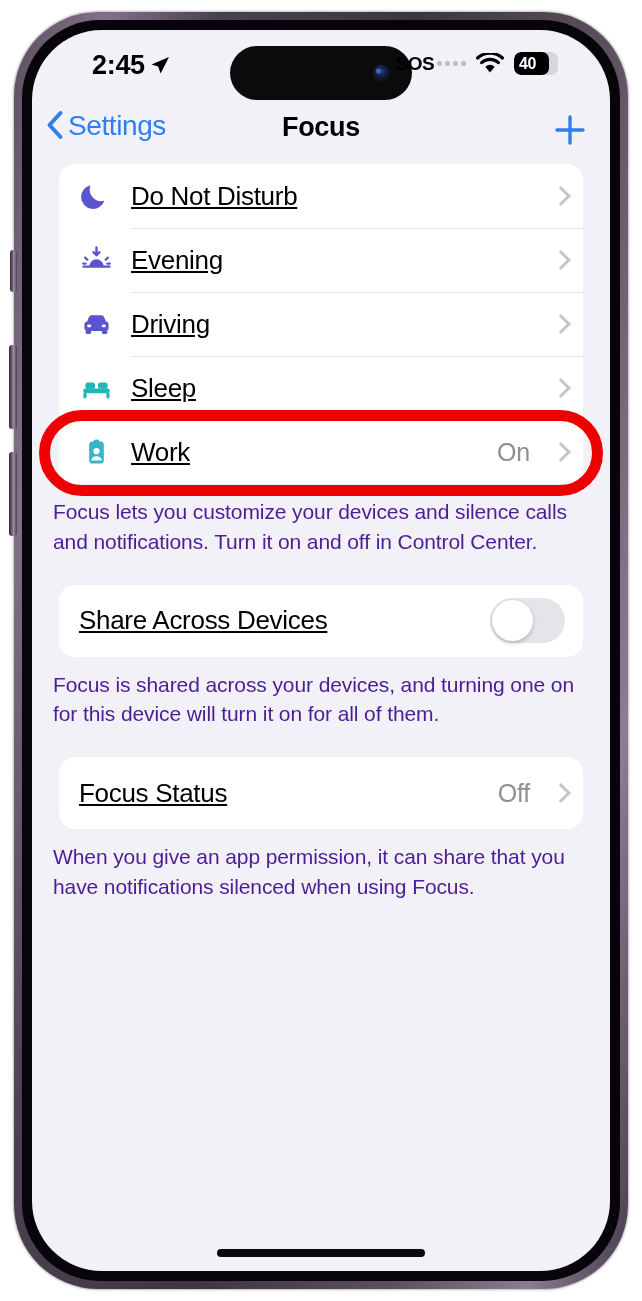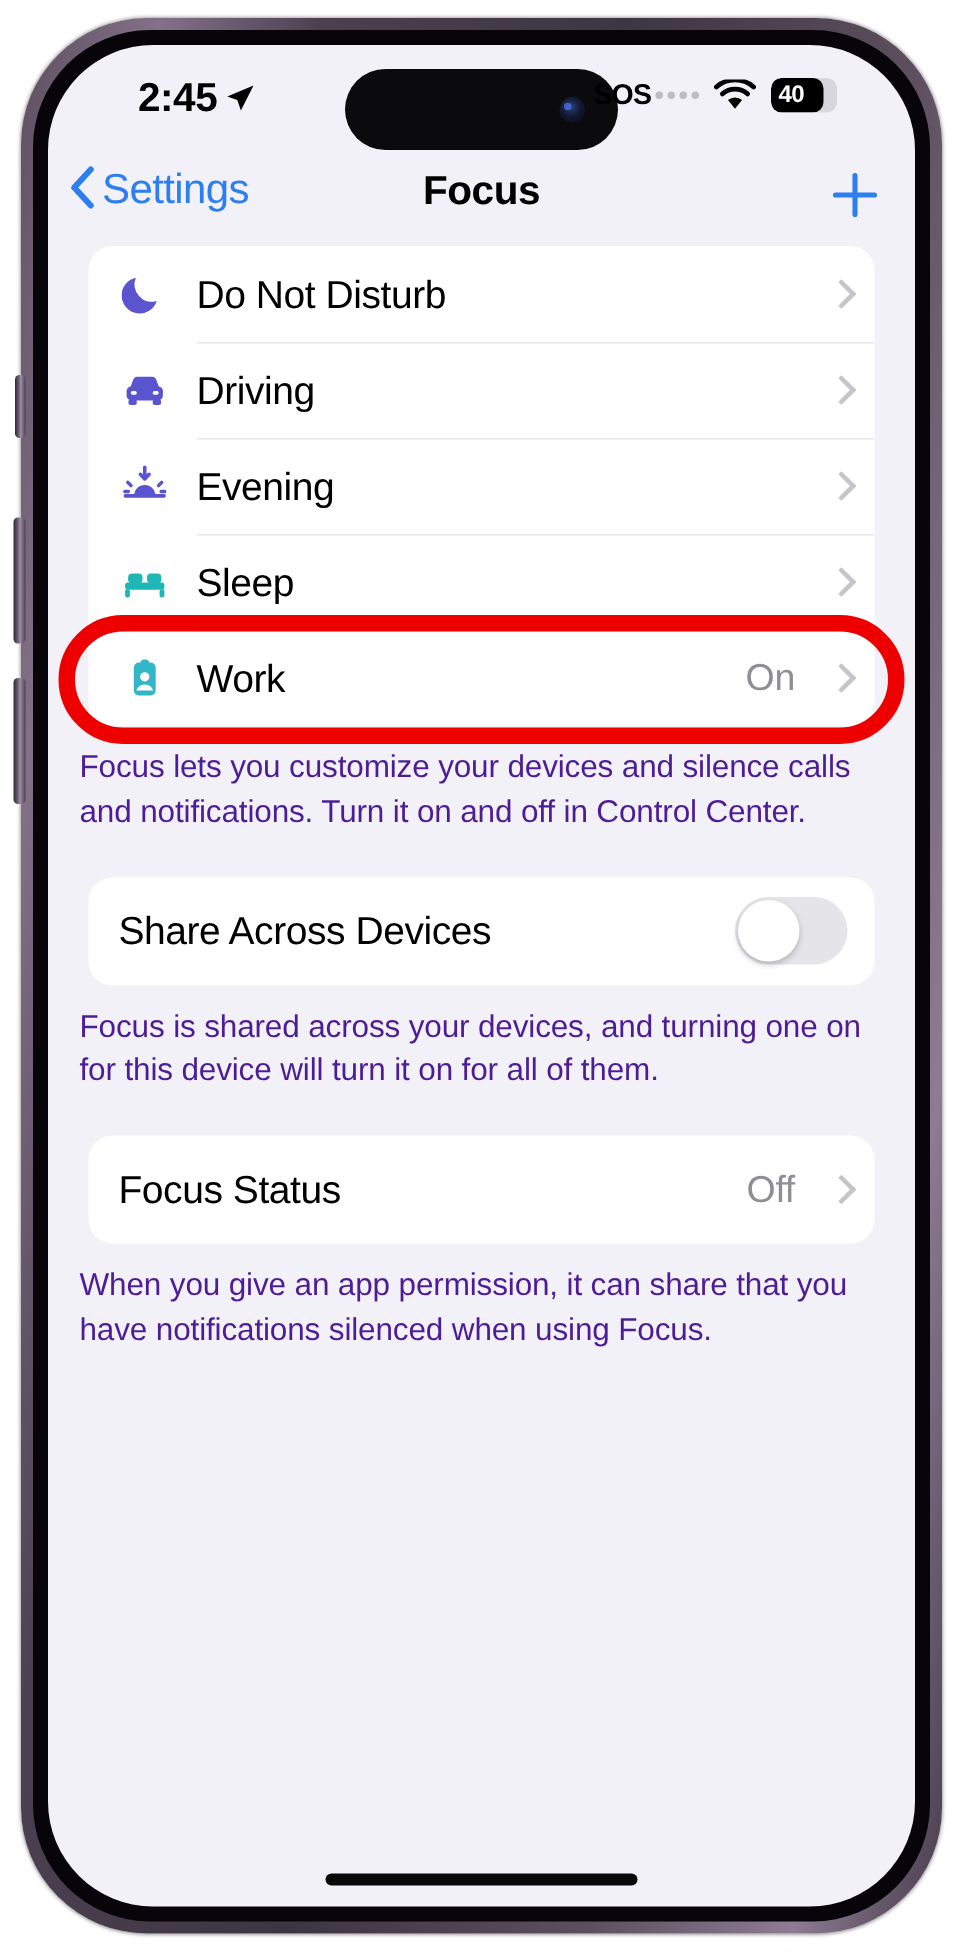--- a/index.html
+++ b/index.html
@@ -150,21 +150,21 @@
   .row + .row::before {
     content:""; position:absolute; left: 72px; right:0; top:0;
     height:1px; background:#e6e6ea;
   }
   .row-icon {
     width: 34px; height: 34px;
     display:flex; align-items:center; justify-content:center;
     flex:0 0 34px;
     margin-right: 18px;
   }
-  .row-label { font-size: 26px; color:#000; letter-spacing:-0.3px; flex:1; }
+  .row-label { font-size: 26px; color:#000; letter-spacing:-0.3px; flex:1;text-decoration:underline; }
   .row-value { font-size: 25px; color:#8e8e93; letter-spacing:-0.2px; margin-right: 24px; }
   .chev {
     width:11px; height:19px; flex:0 0 11px;
     position:relative;
   }
   .chev::before {
     content:""; position:absolute; left:0; top:2px;
     width:11px; height:11px;
     border-right:3px solid #c4c4c9;
     border-top:3px solid #c4c4c9;
@@ -283,49 +283,49 @@
               <path d="M23.5 19.6 A11.5 11.5 0 0 1 9.6 4.2 A12 12 0 1 0 23.5 19.6 Z" fill="#5a55cf"></path>
             </svg>
           </span>
           <span class="row-label">Do Not Disturb</span>
           <span class="chev"></span>
         </div>
 
         <div class="row">
           <span class="row-icon">
             <svg width="31" height="31" viewBox="0 0 31 31">
+              <path d="M15.5 2.5 V9.5 M12.6 7.2 L15.5 10.3 L18.4 7.2" stroke="#5a55cf" stroke-width="2.4" fill="none" stroke-linecap="round" stroke-linejoin="round"></path>
+              <path d="M8.4 21.4 A7.1 7.1 0 0 1 22.6 21.4 Z" fill="#5a55cf"></path>
+              <path d="M2.6 21.6 H28.4" stroke="#5a55cf" stroke-width="2.4" stroke-linecap="round"></path>
+              <path d="M4.2 12.6 L6.3 14.7 M26.8 12.6 L24.7 14.7" stroke="#5a55cf" stroke-width="2.3" stroke-linecap="round"></path>
+              <path d="M2.2 18.6 H4.6 M26.4 18.6 H28.8" stroke="#5a55cf" stroke-width="2.3" stroke-linecap="round"></path>
+            </svg>
+          </span>
+          <span class="row-label">Evening</span>
+          <span class="chev"></span>
+        </div>
+
+        <div class="row">
+          <span class="row-icon">
+            <svg width="31" height="31" viewBox="0 0 31 31">
               <path d="M6 13 L7.8 8.2 A3 3 0 0 1 10.6 6.2 H20.4 A3 3 0 0 1 23.2 8.2 L25 13 Z" fill="#5a55cf"></path>
               <rect x="3.4" y="12.6" width="24.2" height="9.4" rx="3.2" fill="#5a55cf"></rect>
               <rect x="4.6" y="21.4" width="5.6" height="3.6" rx="1.4" fill="#5a55cf"></rect>
               <rect x="20.8" y="21.4" width="5.6" height="3.6" rx="1.4" fill="#5a55cf"></rect>
               <rect x="6.2" y="15.6" width="4" height="2.6" rx="1.2" fill="#ffffff"></rect>
               <rect x="20.8" y="15.6" width="4" height="2.6" rx="1.2" fill="#ffffff"></rect>
             </svg>
           </span>
           <span class="row-label">Driving</span>
           <span class="chev"></span>
         </div>
 
         <div class="row">
           <span class="row-icon">
             <svg width="31" height="31" viewBox="0 0 31 31">
-              <path d="M15.5 2.5 V9.5 M12.6 7.2 L15.5 10.3 L18.4 7.2" stroke="#5a55cf" stroke-width="2.4" fill="none" stroke-linecap="round" stroke-linejoin="round"></path>
-              <path d="M8.4 21.4 A7.1 7.1 0 0 1 22.6 21.4 Z" fill="#5a55cf"></path>
-              <path d="M2.6 21.6 H28.4" stroke="#5a55cf" stroke-width="2.4" stroke-linecap="round"></path>
-              <path d="M4.2 12.6 L6.3 14.7 M26.8 12.6 L24.7 14.7" stroke="#5a55cf" stroke-width="2.3" stroke-linecap="round"></path>
-              <path d="M2.2 18.6 H4.6 M26.4 18.6 H28.8" stroke="#5a55cf" stroke-width="2.3" stroke-linecap="round"></path>
-            </svg>
-          </span>
-          <span class="row-label">Evening</span>
-          <span class="chev"></span>
-        </div>
-
-        <div class="row">
-          <span class="row-icon">
-            <svg width="31" height="31" viewBox="0 0 31 31">
               <rect x="4.4" y="9.4" width="9.6" height="6.4" rx="2.6" fill="#1fb6b6"></rect>
               <rect x="17" y="9.4" width="9.6" height="6.4" rx="2.6" fill="#1fb6b6"></rect>
               <rect x="2.4" y="15.4" width="26.2" height="4.8" rx="1.8" fill="#1fb6b6"></rect>
               <rect x="2.4" y="19.8" width="3.2" height="5.6" rx="1.4" fill="#1fb6b6"></rect>
               <rect x="25.4" y="19.8" width="3.2" height="5.6" rx="1.4" fill="#1fb6b6"></rect>
             </svg>
           </span>
           <span class="row-label">Sleep</span>
           <span class="chev"></span>
         </div>

